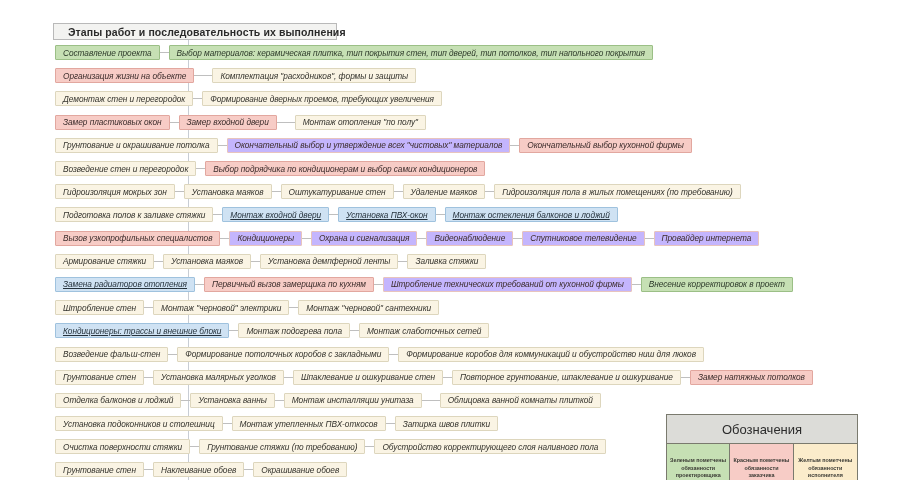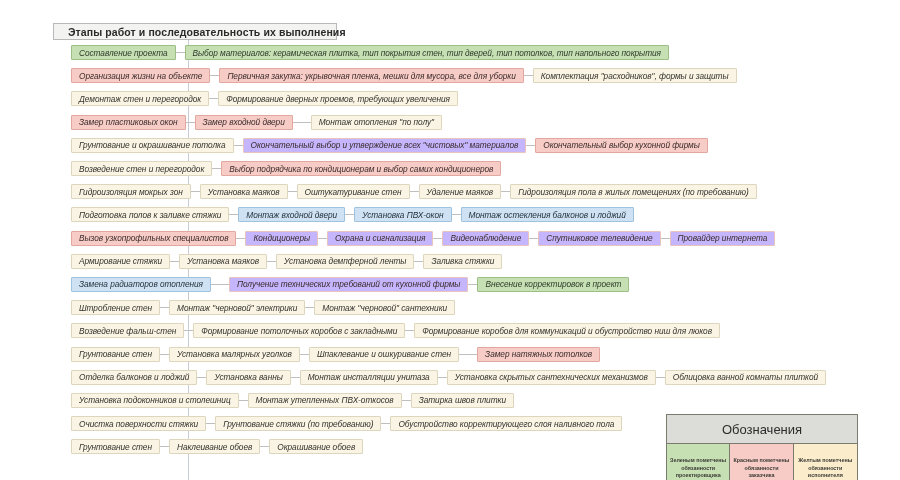--- a/index.html
+++ b/index.html
@@ -60,21 +60,21 @@
     position: absolute;
     left: 0;
     top: 41px;
     width: 900px;
     z-index: 2;
   }
   .row {
     display: flex;
     align-items: center;
     height: 23.2px;
-    padding-left: 71px;
+    padding-left: 55px;
     white-space: nowrap;
   }
 
   .node {
     display: inline-flex;
     align-items: center;
     height: 15px;
     padding: 0 7px;
     box-sizing: border-box;
     font-size: 8.3px;
@@ -102,20 +102,21 @@
   }
   .node.cream {
     background: #faf4e4;
     border: 1px solid #ddd6bd;
     color: #33322c;
   }
   .node.blue {
     background: #cfe2f3;
     border: 1px solid #9fc2de;
     color: #25323c;
+    text-decoration: underline;
   }
 
   .connector {
     display: inline-block;
     width: 9px;
     height: 1px;
     background: #bfbfbf;
     flex: 0 0 auto;
   }
 
@@ -180,21 +181,20 @@
 
   <div class="rows" id="rows-container">
       <div class="row">
         <div class="node green">Составление проекта</div>
         <span class="connector"></span>
         <div class="node green">Выбор материалов: керамическая плитка, тип покрытия стен, тип дверей, тип потолков, тип напольного покрытия</div>
       </div>
       <div class="row">
         <div class="node pink">Организация жизни на объекте</div>
         <span class="connector"></span>
-        <div class="node pink">Первичная закупка: укрывочная пленка, мешки для мусора, все для уборки</div>
         <span class="connector"></span>
         <div class="node cream">Комплектация "расходников", формы и защиты</div>
       </div>
       <div class="row">
         <div class="node cream">Демонтаж стен и перегородок</div>
         <span class="connector"></span>
         <div class="node cream">Формирование дверных проемов, требующих увеличения</div>
       </div>
       <div class="row">
         <div class="node pink">Замер пластиковых окон</div>
@@ -254,57 +254,65 @@
         <span class="connector"></span>
         <div class="node cream">Установка маяков</div>
         <span class="connector"></span>
         <div class="node cream">Установка демпферной ленты</div>
         <span class="connector"></span>
         <div class="node cream">Заливка стяжки</div>
       </div>
       <div class="row">
         <div class="node blue">Замена радиаторов отопления</div>
         <span class="connector"></span>
-        <span class="connector"></span>
-        <div class="node pinklight">Получение технических требований от кухонной фирмы</div>
+        <div class="node pink">Первичный вызов замерщика по кухням</div>
+        <span class="connector"></span>
+        <div class="node pinklight">Штробление технических требований от кухонной фирмы</div>
         <span class="connector"></span>
         <div class="node green">Внесение корректировок в проект</div>
       </div>
       <div class="row">
         <div class="node cream">Штробление стен</div>
         <span class="connector"></span>
         <div class="node cream">Монтаж "черновой" электрики</div>
         <span class="connector"></span>
         <div class="node cream">Монтаж "черновой" сантехники</div>
       </div>
       <div class="row">
+        <div class="node blue">Кондиционеры: трассы и внешние блоки</div>
+        <span class="connector"></span>
+        <div class="node cream">Монтаж подогрева пола</div>
+        <span class="connector"></span>
+        <div class="node cream">Монтаж слаботочных сетей</div>
+      </div>
+      <div class="row">
         <div class="node cream">Возведение фальш-стен</div>
         <span class="connector"></span>
         <div class="node cream">Формирование потолочных коробов с закладными</div>
         <span class="connector"></span>
         <div class="node cream">Формирование коробов для коммуникаций и обустройство ниш для люков</div>
       </div>
       <div class="row">
         <div class="node cream">Грунтование стен</div>
         <span class="connector"></span>
         <div class="node cream">Установка малярных уголков</div>
         <span class="connector"></span>
         <div class="node cream">Шпаклевание и ошкуривание стен</div>
         <span class="connector"></span>
+        <div class="node cream">Повторное грунтование, шпаклевание и ошкуривание</div>
         <span class="connector"></span>
         <div class="node pink">Замер натяжных потолков</div>
       </div>
       <div class="row">
         <div class="node cream">Отделка балконов и лоджий</div>
         <span class="connector"></span>
         <div class="node cream">Установка ванны</div>
         <span class="connector"></span>
         <div class="node cream">Монтаж инсталляции унитаза</div>
         <span class="connector"></span>
-        <div class="node cream">Установка скрытых сантехнических механизмов</div>
         <span class="connector"></span>
         <div class="node cream">Облицовка ванной комнаты плиткой</div>
       </div>
       <div class="row">
         <div class="node cream">Установка подоконников и столешниц</div>
         <span class="connector"></span>
         <div class="node cream">Монтаж утепленных ПВХ-откосов</div>
         <span class="connector"></span>
         <div class="node cream">Затирка швов плитки</div>
       </div>

